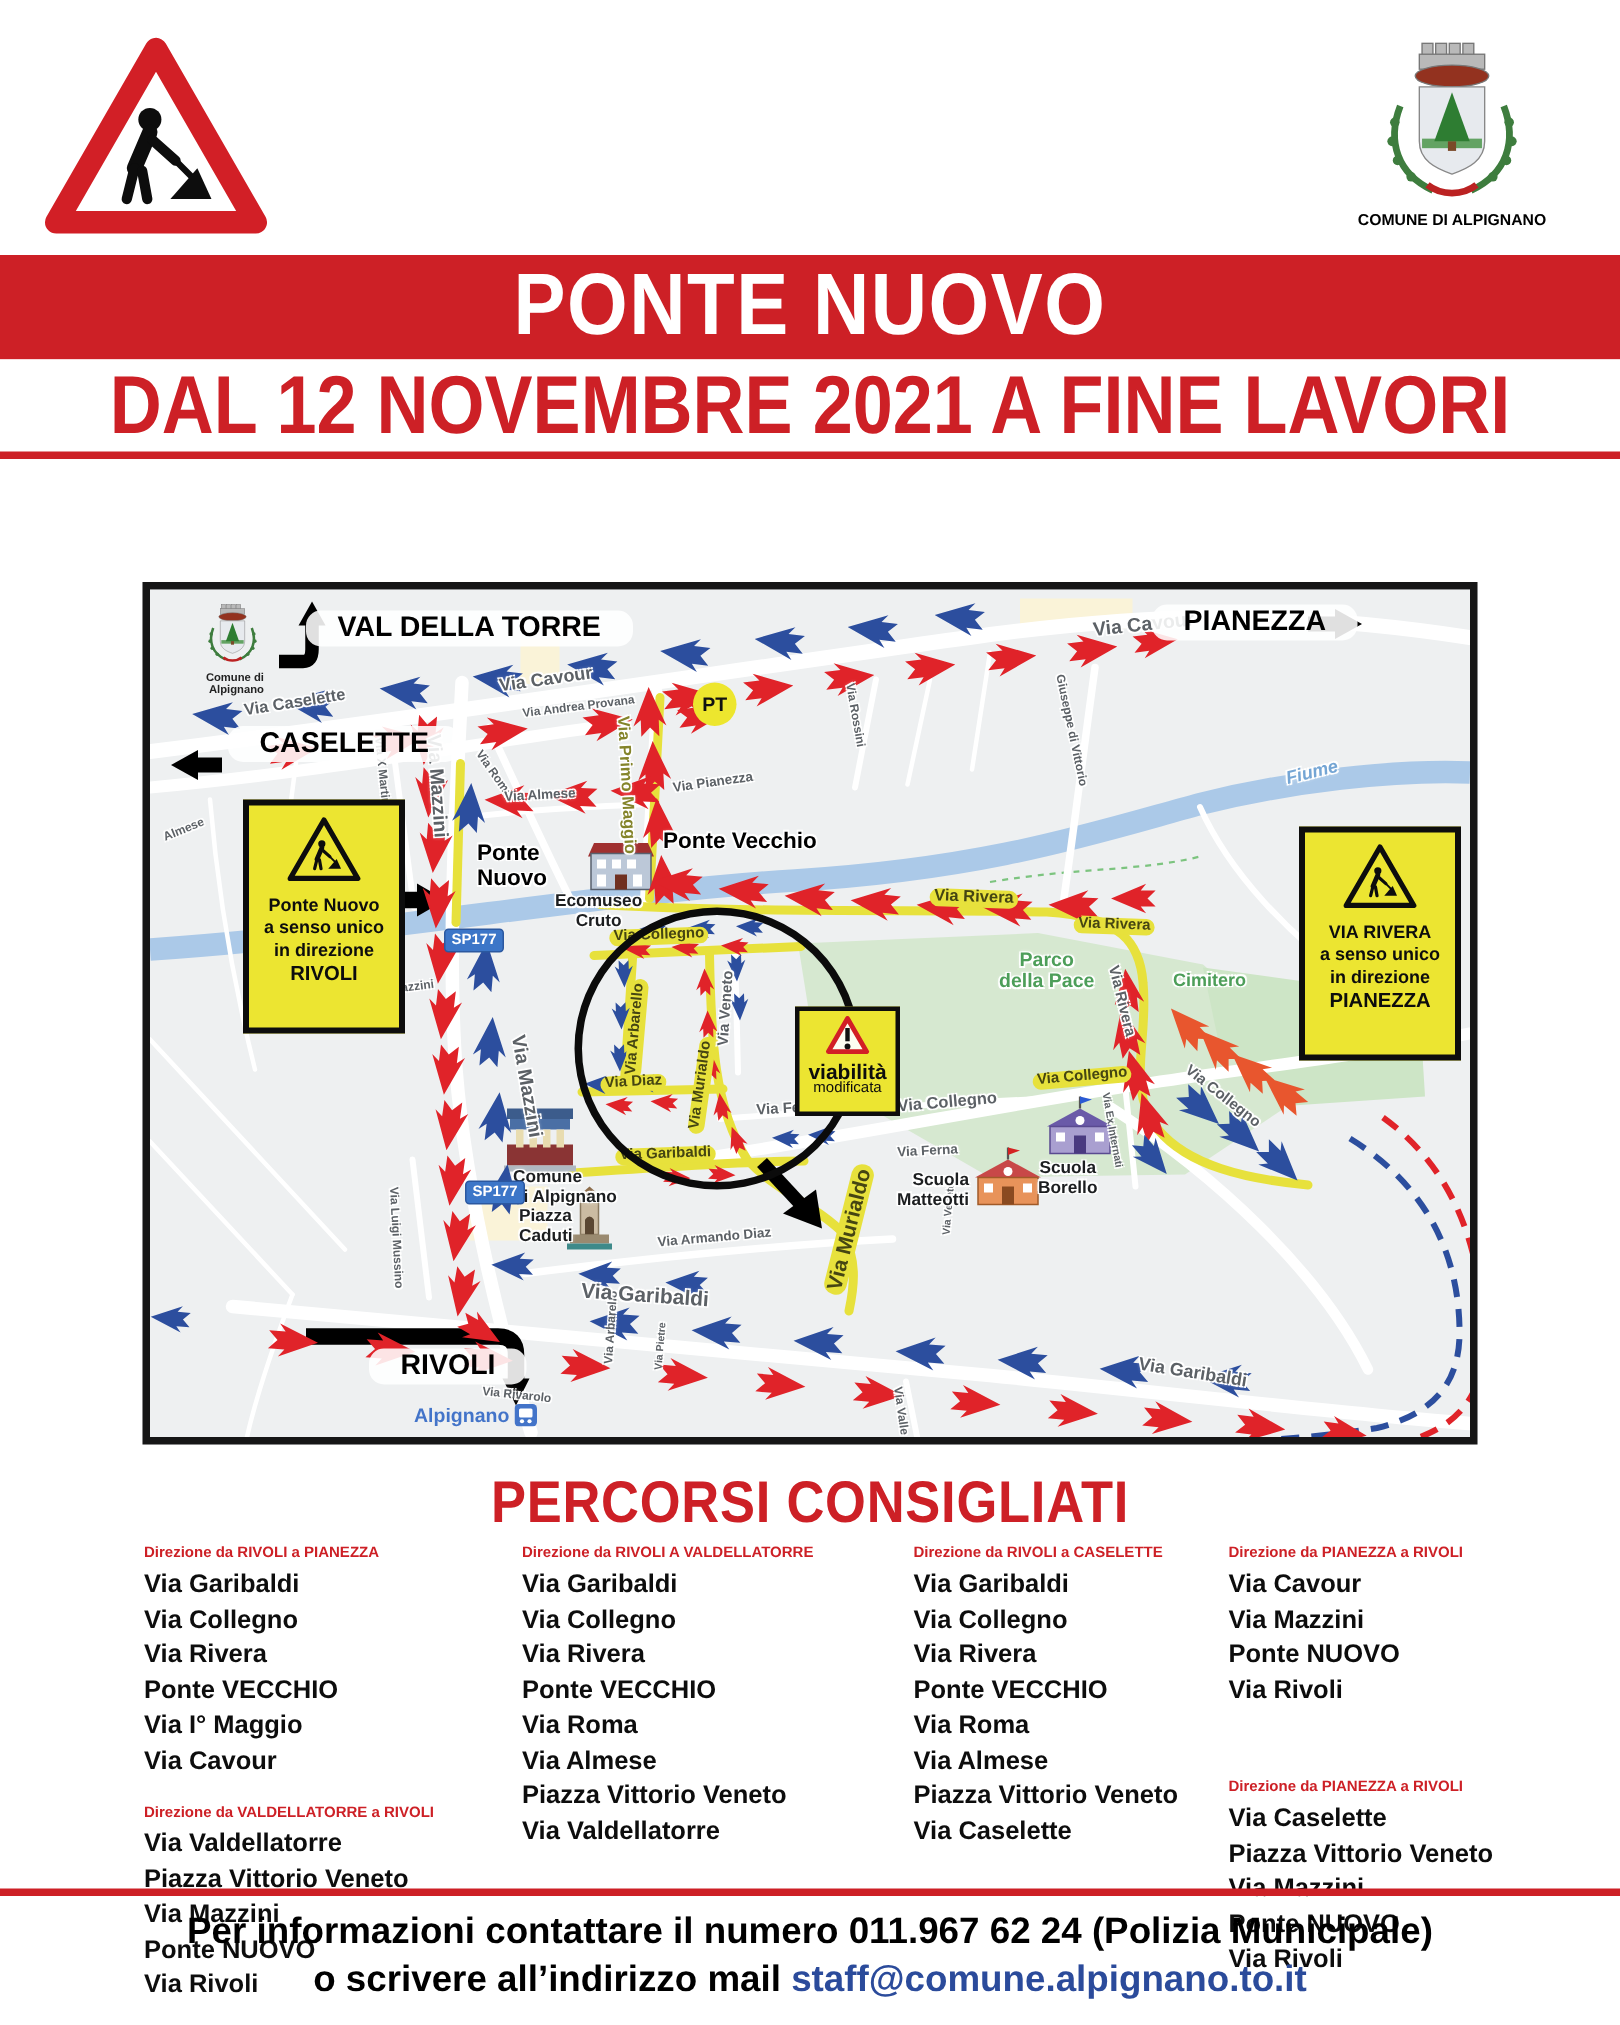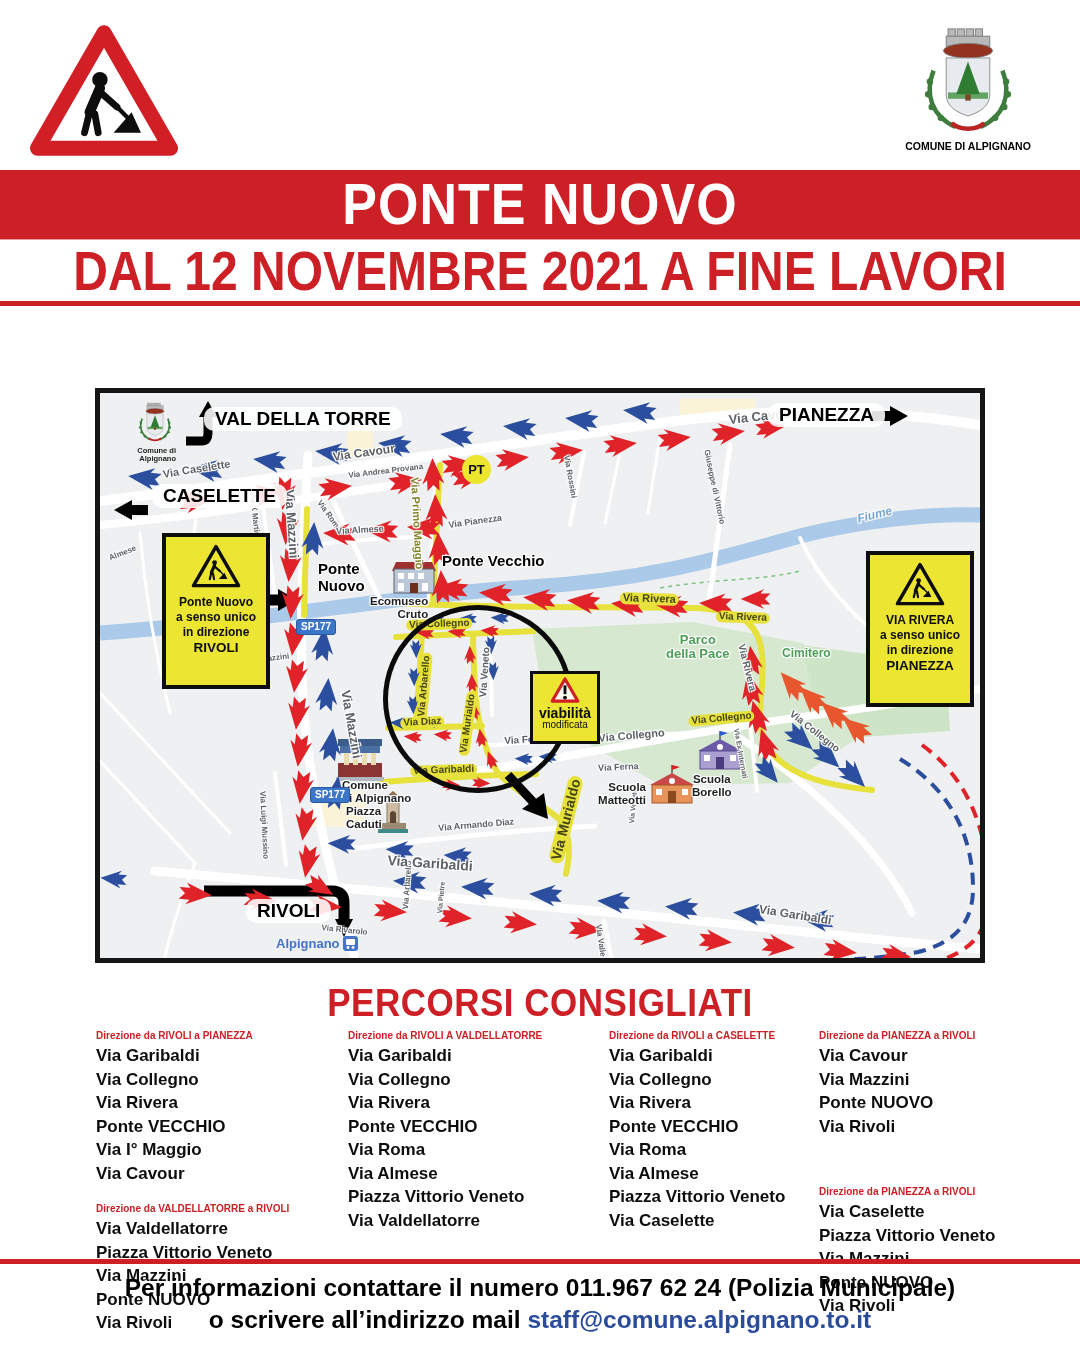--- a/index.html
+++ b/index.html
@@ -32,21 +32,21 @@
   .slabel{position:absolute;transform-origin:0 0;white-space:pre-line;line-height:1.05;font-weight:700;
           color:#5c6166;text-shadow:-1px -1px 0 #fff,1px -1px 0 #fff,-1px 1px 0 #fff,1px 1px 0 #fff,0 0 3px #fff;}
   .slabel.pill{background:#e7e13c;color:#454512;text-shadow:none;border-radius:7px;padding:0 3px;}
   .slabel.green{color:#4d9e59;}
   .slabel.water{color:#74a5d4;font-style:italic;}
   .slabel.ylw{color:#84842a;}
   .poilab{position:absolute;white-space:pre-line;font-weight:700;color:#1c1e20;line-height:1.12;
           text-shadow:-1px -1px 0 #fff,1px -1px 0 #fff,-1px 1px 0 #fff,1px 1px 0 #fff,0 0 3px #fff;}
   .bigpoi{font-size:15px;font-weight:800;color:#000;}
   .dirlab{position:absolute;font-weight:800;font-size:19px;color:#000;background:rgba(255,255,255,.88);
-          border-radius:10px;padding:1px 11px;white-space:nowrap;}
+          border-radius:10px;padding:1px 21px;white-space:nowrap;}
   .ysign{position:absolute;background:#ece531;border:4px solid #0d0d0d;text-align:center;z-index:6;}
   .ysign .sline{font-weight:700;color:#0d0d0d;font-size:12px;line-height:15px;}
   .ysign .sline:last-child{font-size:13.5px;font-weight:800;}
   .circle{position:absolute;left:283px;top:212px;width:180px;height:178px;border:5px solid #0b0b0b;
           border-radius:50%;z-index:4;}
   .ptbadge{position:absolute;left:362px;top:62px;width:29px;height:29px;border-radius:50%;background:#ede62e;
            color:#111;font-weight:800;font-size:13px;text-align:center;line-height:29px;z-index:3;}
   .spbadge{position:absolute;background:#3c76c8;color:#fff;font-weight:700;font-size:10px;line-height:14px;
            padding:0 4px;border-radius:3px;border:1px solid #2b58a0;z-index:3;}
   .station{position:absolute;left:176px;top:543px;color:#4374c9;font-weight:700;font-size:13px;z-index:3;}
@@ -460,21 +460,21 @@
       <div class="sline" style="font-size:14px;line-height:11px">viabilità</div>
       <div class="sline" style="font-size:10px;line-height:11px;font-weight:400">modificata</div>
     </div>
 
     <div class="ptbadge">PT</div>
     <div class="spbadge" style="left:196px;top:226px">SP177</div>
     <div class="spbadge" style="left:210px;top:394px">SP177</div>
     <div class="poilab bigpoi" style="left:218px;top:168px">Ponte
 Nuovo</div>
     <div class="poilab bigpoi" style="left:342px;top:160px">Ponte Vecchio</div>
-    <div class="poilab" style="left:270px;top:202px;font-size:11.5px;text-align:right">Ecomuseo
+    <div class="poilab" style="left:270px;top:202px;font-size:11.5px;text-align:center">Ecomuseo
 Cruto</div>
     <div class="poilab" style="left:242px;top:386px;font-size:11.5px">Comune
 di Alpignano</div>
     <div class="poilab" style="left:246px;top:412px;font-size:11.5px">Piazza
 Caduti</div>
     <div class="poilab" style="left:496px;top:388px;font-size:11.5px;width:50px;text-align:right">Scuola
 Matteotti</div>
     <div class="poilab" style="left:592px;top:380px;font-size:11.5px;text-align:center">Scuola
 Borello</div>
     <div class="station">

